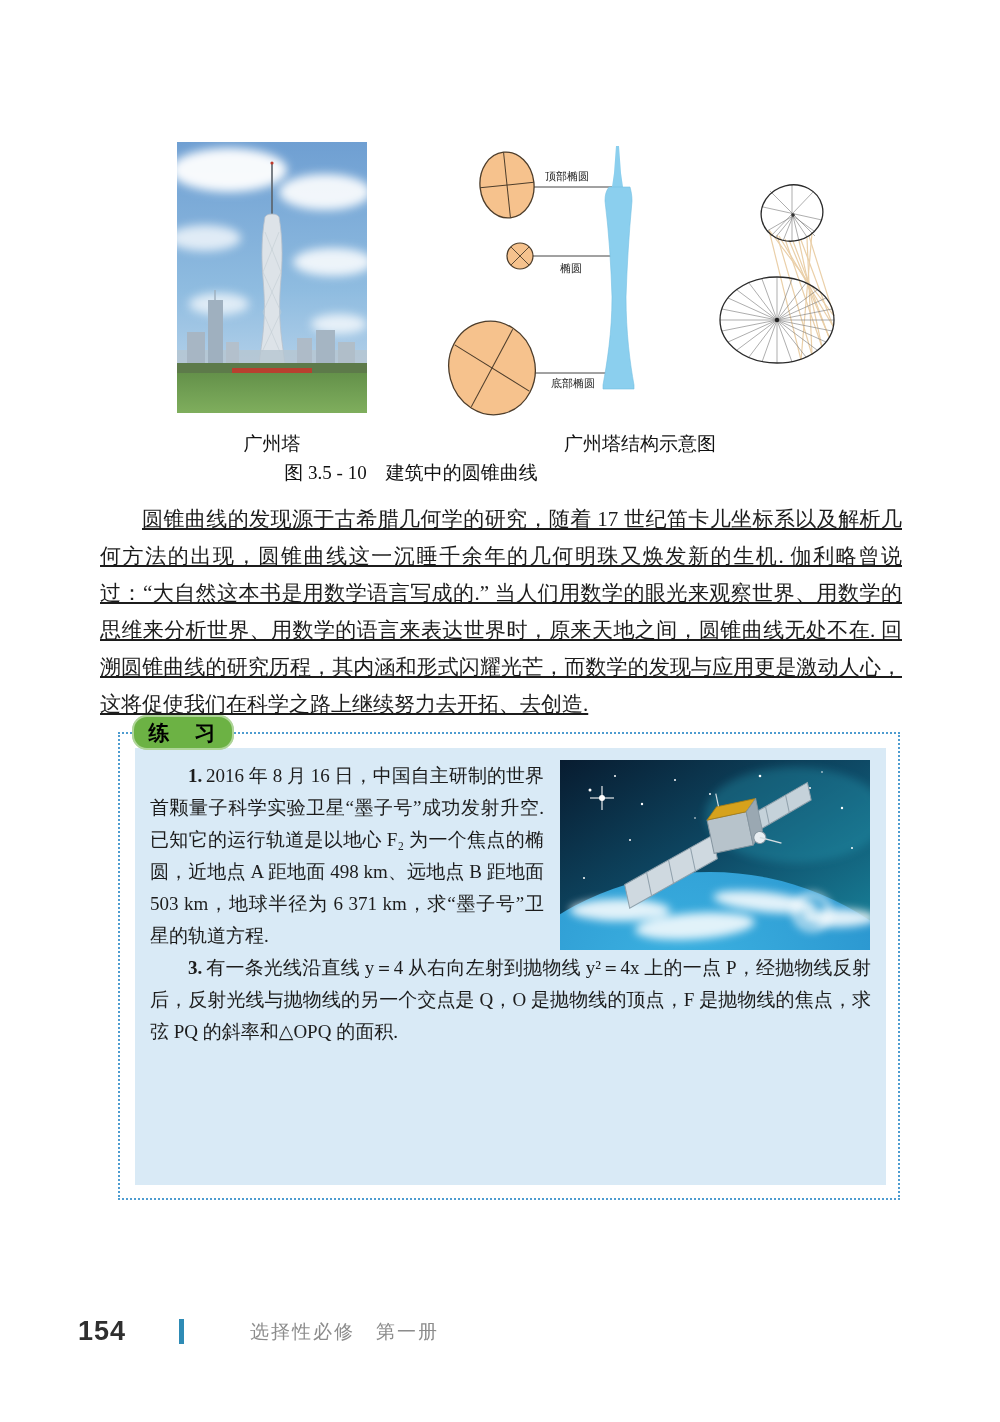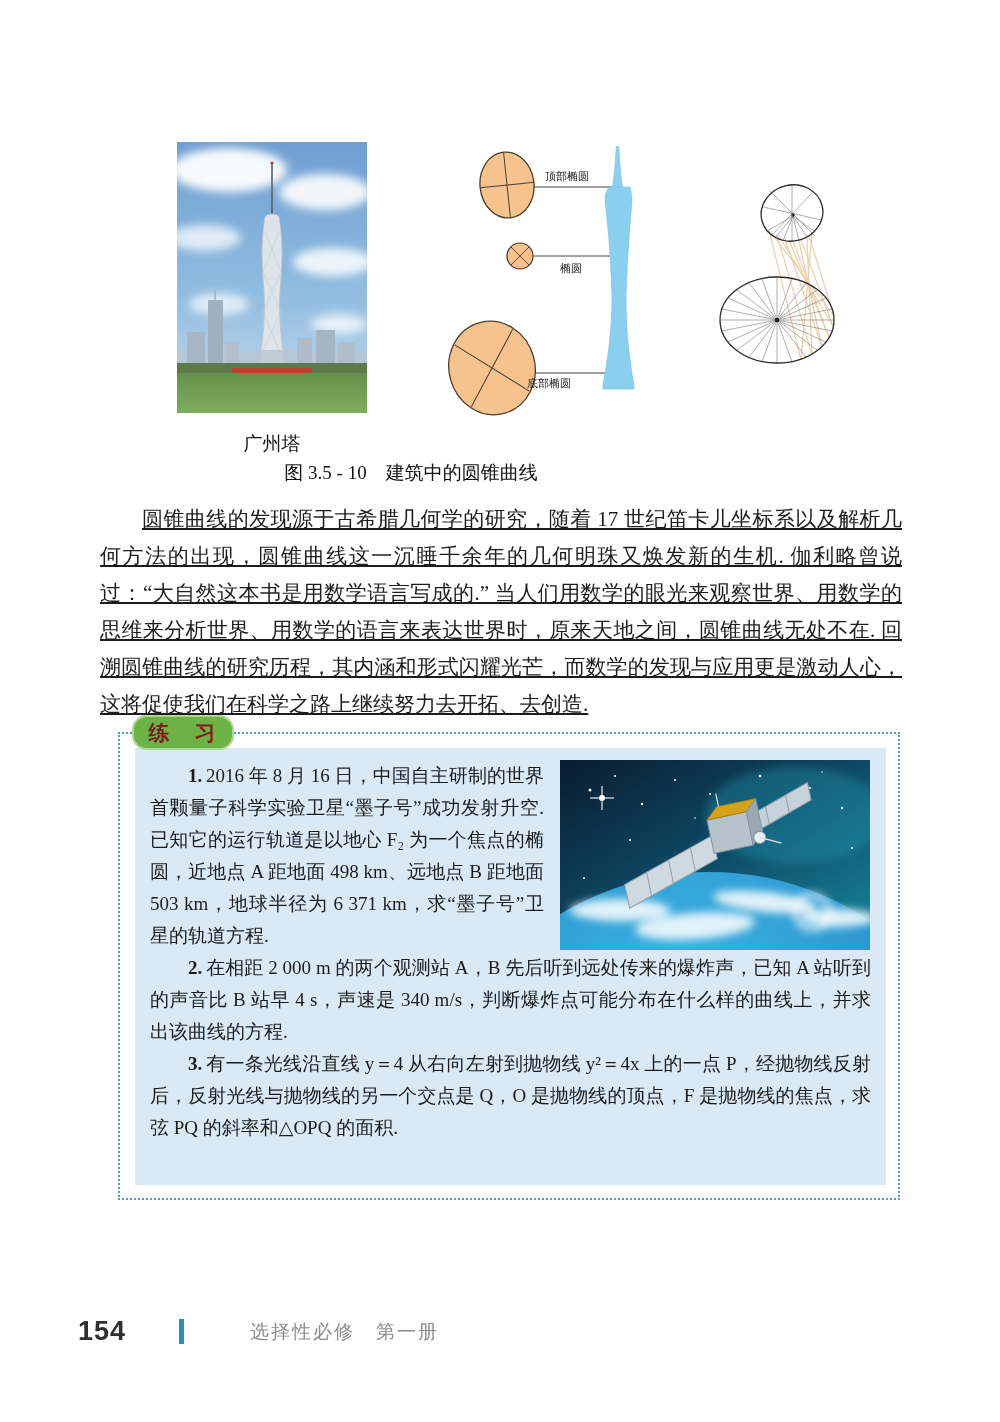--- a/index.html
+++ b/index.html
@@ -16,21 +16,21 @@
   
   .intro{left:100px;top:501px;width:802px;font-size:21px;line-height:37px;
          text-align:justify;text-indent:2em;text-decoration:underline;}
   
   .practice-border{left:118px;top:732px;width:778px;height:464px;
                    border:2px dotted #4e9cd0;}
   .practice-panel{left:135px;top:748px;width:751px;height:437px;background:#d9eaf6;
                   box-sizing:border-box;padding:12px 15px 0 15px;}
   .practice-label{left:132px;top:715px;width:102px;height:35px;background:#6cb244;
                   border-radius:15px;z-index:3;display:flex;align-items:center;justify-content:center;
-                  color:#7f1d1d;font-weight:bold;font-size:21px;letter-spacing:2px;
+                  color:#000000;font-weight:bold;font-size:21px;letter-spacing:2px;
                   box-shadow:inset 0 0 0 2px rgba(255,255,255,0.45);}
   .exercise{font-size:19px;line-height:32px;text-align:justify;text-indent:2em;margin:0;}
   .exercise b{font-weight:bold;}
   .ex1-row{display:flex;gap:16px;}
   .ex1-text{width:394px;flex:none;}
   .sat-frame{width:310px;height:190px;flex:none;margin-top:0;}
   
   .footer{left:78px;top:1316px;display:flex;align-items:center;
           font-family:"Liberation Sans","DejaVu Sans",sans-serif;gap:44px;}
   .page-num{font-size:27px;font-weight:bold;color:#2f2f2f;letter-spacing:1px;}
@@ -112,21 +112,21 @@
 
       <g transform="rotate(-15 52 235)">
         <ellipse cx="52" cy="235" rx="43" ry="47" fill="#f6c28d" stroke="#4d3d2b" stroke-width="1.3"></ellipse>
         <line x1="22" y1="203" x2="82" y2="267" stroke="#4d3d2b" stroke-width="1"></line>
         <line x1="22" y1="267" x2="82" y2="203" stroke="#4d3d2b" stroke-width="1"></line>
       </g>
     </svg>
   </div>
   <div class="diag-label" style="left:545px;top:169px;">顶部椭圆</div>
   <div class="diag-label" style="left:560px;top:261px;">椭圆</div>
-  <div class="diag-label" style="left:527px;top:376px;">底部椭圆</div>
+  <div class="diag-label" style="left:551px;top:376px;">底部椭圆</div>
 
   <div class="abs wire-frame">
     <svg width="235" height="200" viewBox="0 0 235 200">
 
       <g stroke="#e9cda4" stroke-width="1.2" opacity="0.95">
         <line x1="64" y1="54" x2="96" y2="184"></line>
           <line x1="72" y1="59" x2="107" y2="179"></line>
         <line x1="80" y1="63" x2="117" y2="171"></line>
           <line x1="88" y1="65" x2="124" y2="161"></line>
         <line x1="96" y1="64" x2="128" y2="150"></line>
@@ -179,20 +179,21 @@
           <line x1="72" y1="144" x2="112" y2="114"></line>
         <line x1="72" y1="144" x2="121" y2="122"></line>
           <line x1="72" y1="144" x2="127" y2="133"></line>
       </g>
       <ellipse cx="72" cy="144" rx="57" ry="43" fill="none" stroke="#2b2b2b" stroke-width="1.3"></ellipse>
       <circle cx="72" cy="144" r="2.2" fill="#222"></circle>
     </svg>
   </div>
 
   <div class="caption" style="left:177px;top:431px;width:190px;">广州塔</div>
+  <div class="caption" style="left:480px;top:431px;width:320px;">广州塔结构示意图</div>
   <div class="abs fig-caption">图 3.5 - 10　建筑中的圆锥曲线</div>
 
   <p class="abs intro" style="margin:0;">圆锥曲线的发现源于古希腊几何学的研究，随着 17 世纪笛卡儿坐标系以及解析几何方法的出现，圆锥曲线这一沉睡千余年的几何明珠又焕发新的生机. 伽利略曾说过：“大自然这本书是用数学语言写成的.” 当人们用数学的眼光来观察世界、用数学的思维来分析世界、用数学的语言来表达世界时，原来天地之间，圆锥曲线无处不在. 回溯圆锥曲线的研究历程，其内涵和形式闪耀光芒，而数学的发现与应用更是激动人心，这将促使我们在科学之路上继续努力去开拓、去创造.</p>
 
   <div class="abs practice-border"></div>
   <div class="abs practice-label">练　习</div>
   <div class="abs practice-panel">
     <div class="ex1-row">
       <p class="exercise ex1-text"><b>1.</b> <span>2016 年 8 月 16 日，中国自主研制的世界首颗量子科学实验卫星“墨子号”成功发射升空. 已知它的运行轨道是以地心 F₂ 为一个焦点的椭圆，近地点 A 距地面 498 km、远地点 B 距地面 503 km，地球半径为 6 371 km，求“墨子号”卫星的轨道方程.</span></p>
 
@@ -262,21 +263,20 @@
               <polygon points="-18,-16 -6,-27 34,-27 22,-16" fill="#d6a21c" stroke="#a87d12" stroke-width="0.8"></polygon>
               <polygon points="22,-16 34,-27 34,6 22,18" fill="#9aa8b2" stroke="#84949f" stroke-width="0.8"></polygon>
               <circle cx="30" cy="12" r="6" fill="#e8eef2" stroke="#84949f" stroke-width="1"></circle>
               <line x1="30" y1="12" x2="50" y2="22" stroke="#d5dde2" stroke-width="1.5"></line>
               <line x1="-4" y1="-27" x2="-4" y2="-40" stroke="#d5dde2" stroke-width="1.2"></line>
             </g>
           </g>
         </svg>
       </div>
     </div>
-    <p class="exercise"><b>2.</b> <span>在相距 2 000 m 的两个观测站 A，B 先后听到远处传来的爆炸声，已知 A 站听到的声音比 B 站早 4 s，声速是 340 m/s，判断爆炸点可能分布在什么样的曲线上，并求出该曲线的方程.</span></p>
     <p class="exercise"><b>3.</b> <span>有一条光线沿直线 y＝4 从右向左射到抛物线 y²＝4x 上的一点 P，经抛物线反射后，反射光线与抛物线的另一个交点是 Q，O 是抛物线的顶点，F 是抛物线的焦点，求弦 PQ 的斜率和△OPQ 的面积.</span></p>
   </div>
 
   <div class="abs footer">
     <span class="page-num">154</span>
     <span class="footer-bar"></span>
     <span class="book-title">选择性必修　第一册</span>
   </div>
 
 </div>

